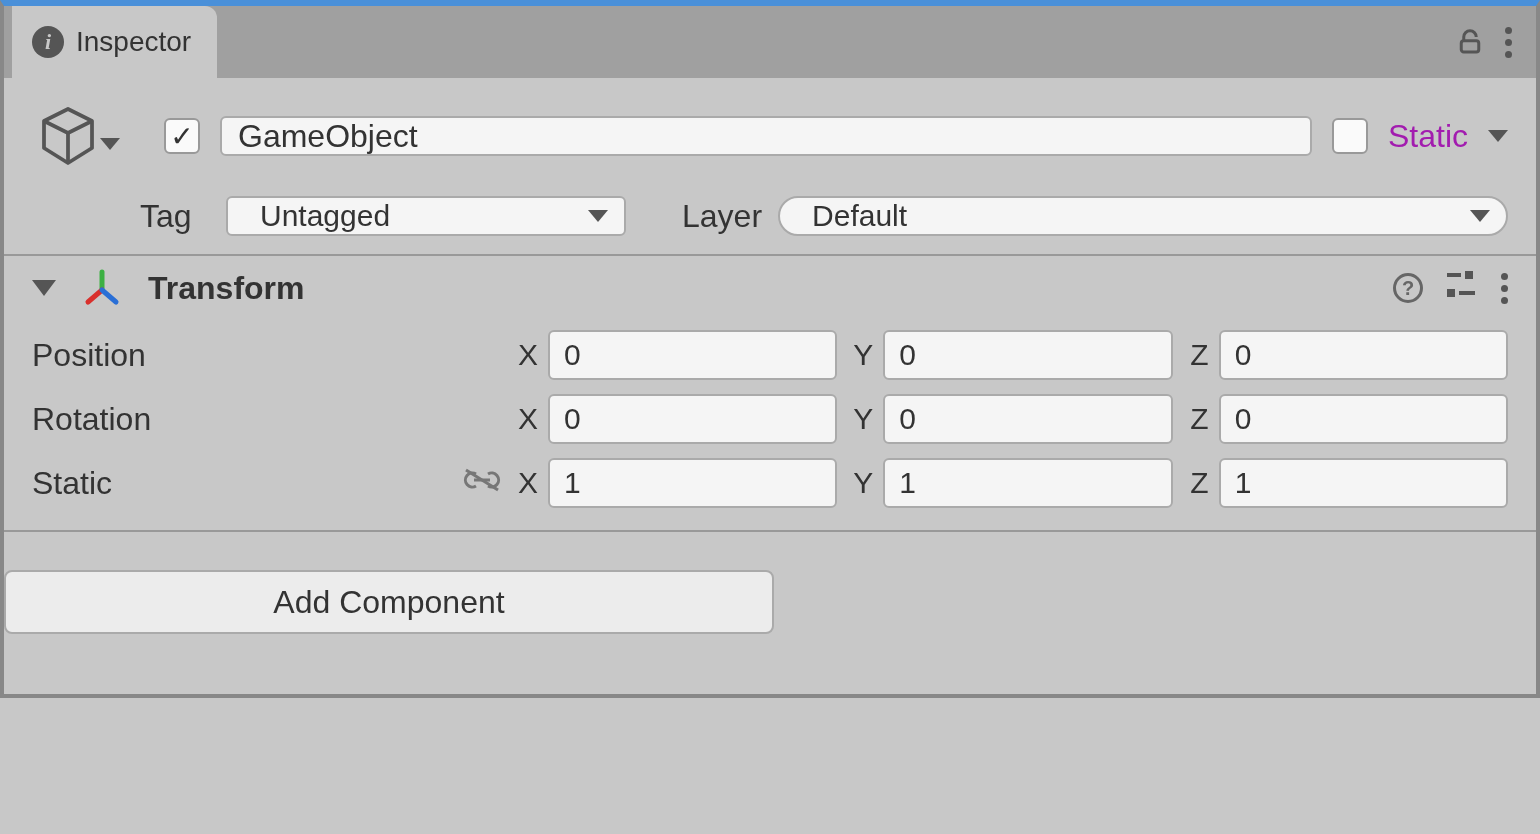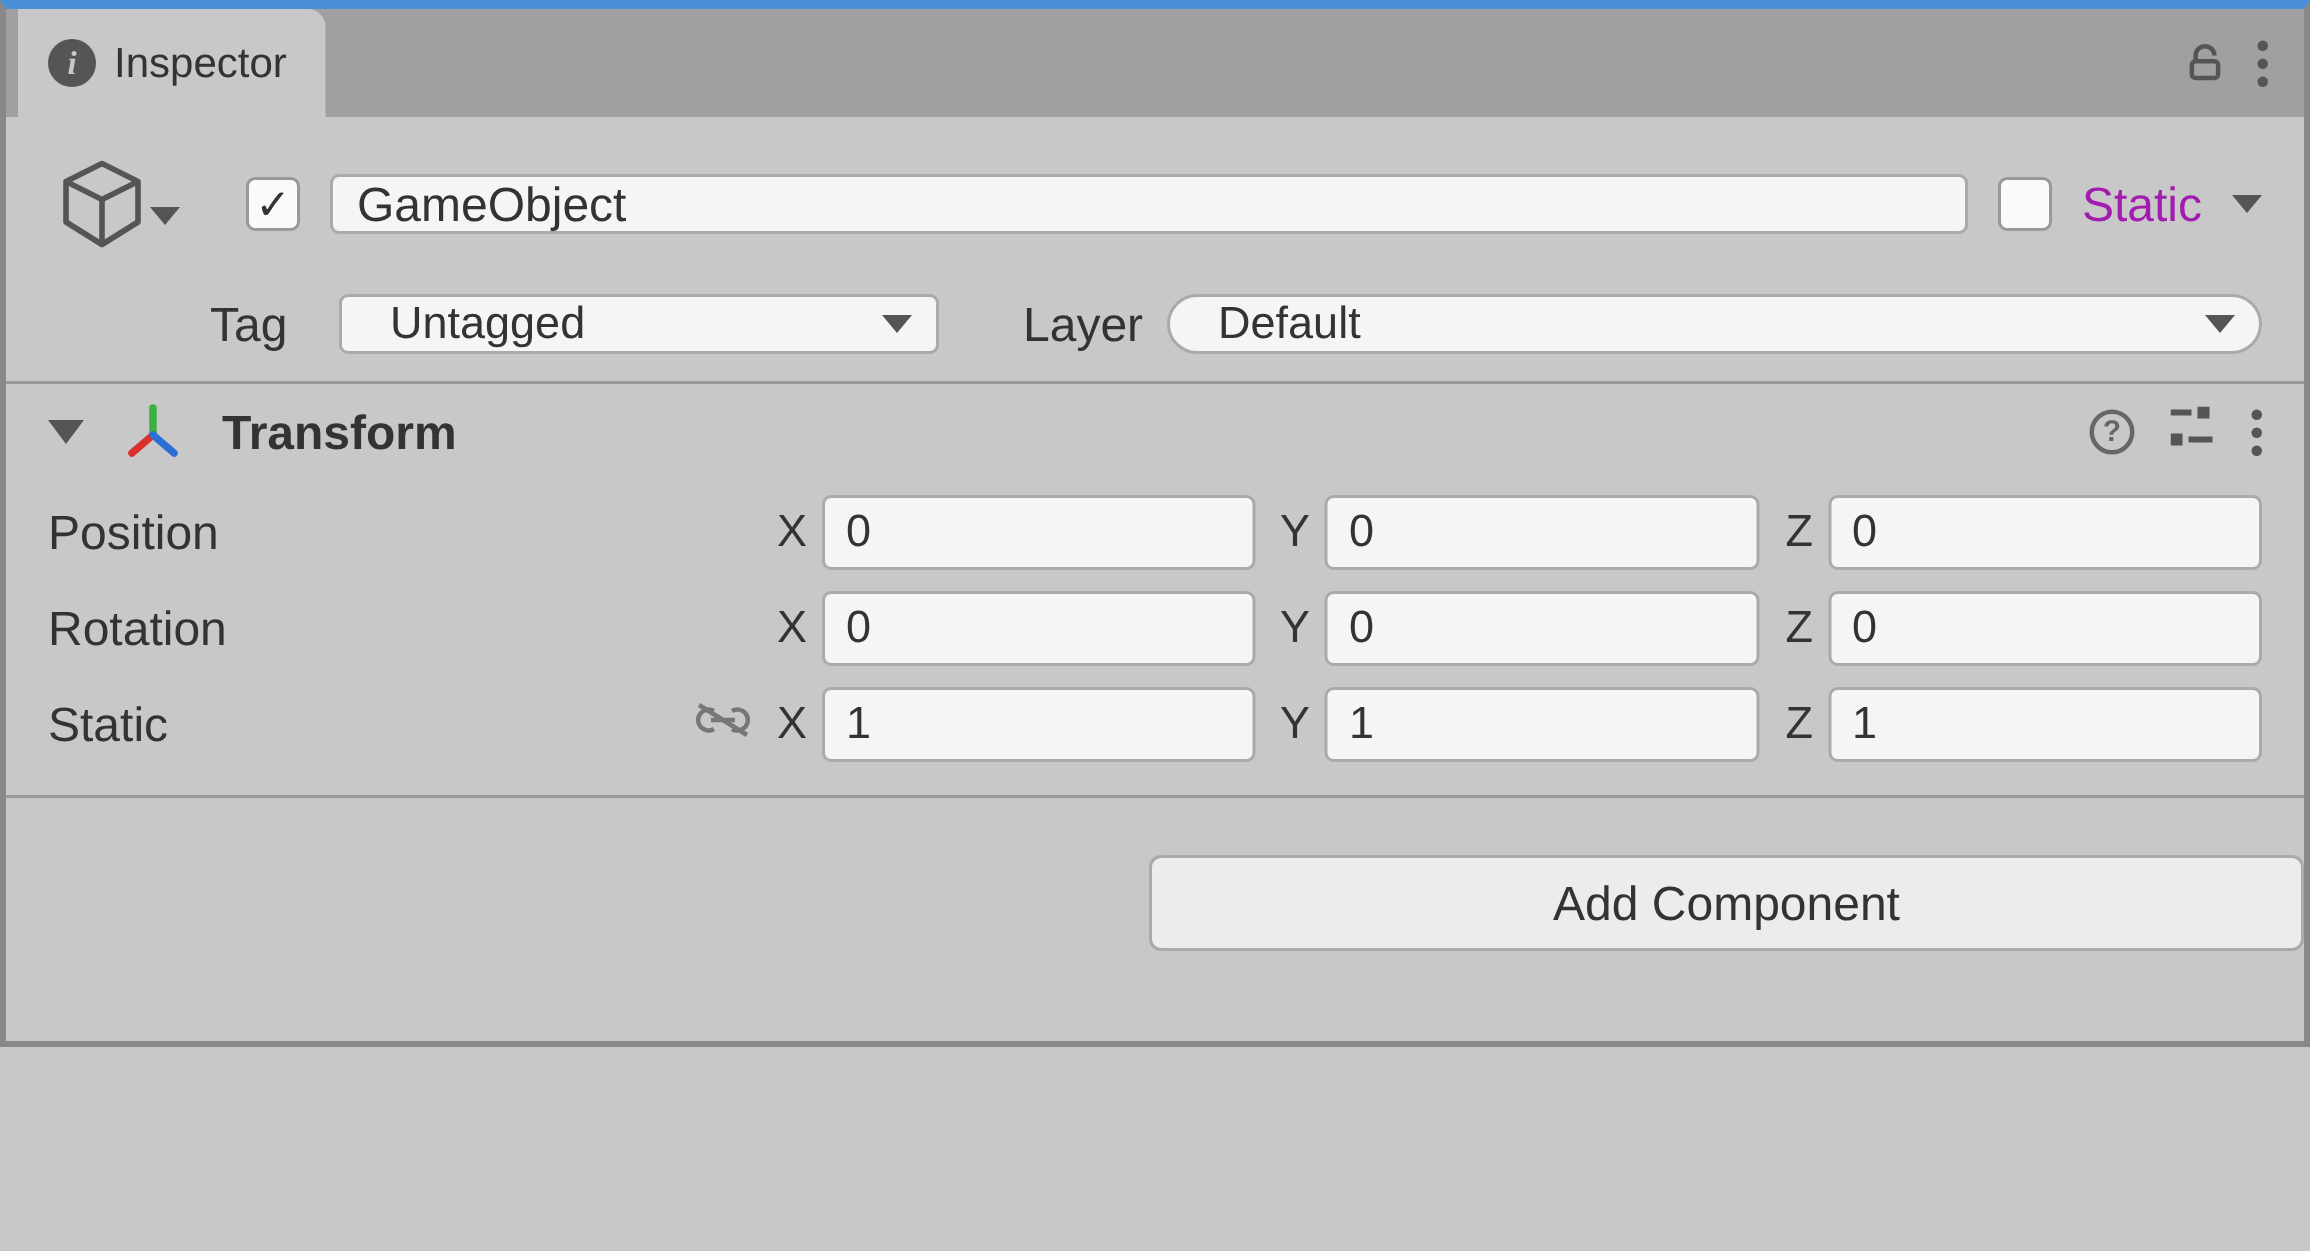--- a/index.html
+++ b/index.html
@@ -200,21 +200,21 @@
       border: 2px solid #aaa;
       border-radius: 6px;
       height: 50px;
       padding: 0 14px;
       font-size: 30px;
       display: flex; align-items: center;
     }
     .add-component-area {
       padding: 38px 0 60px 0;
       display: flex;
-      justify-content: flex-end;
+      justify-content: flex-start;
     }
     .add-component-btn {
       background: #ececec;
       border: 2px solid #aaa;
       border-radius: 8px;
       width: 770px;
       height: 64px;
       display: flex;
       align-items: center;
       justify-content: center;

